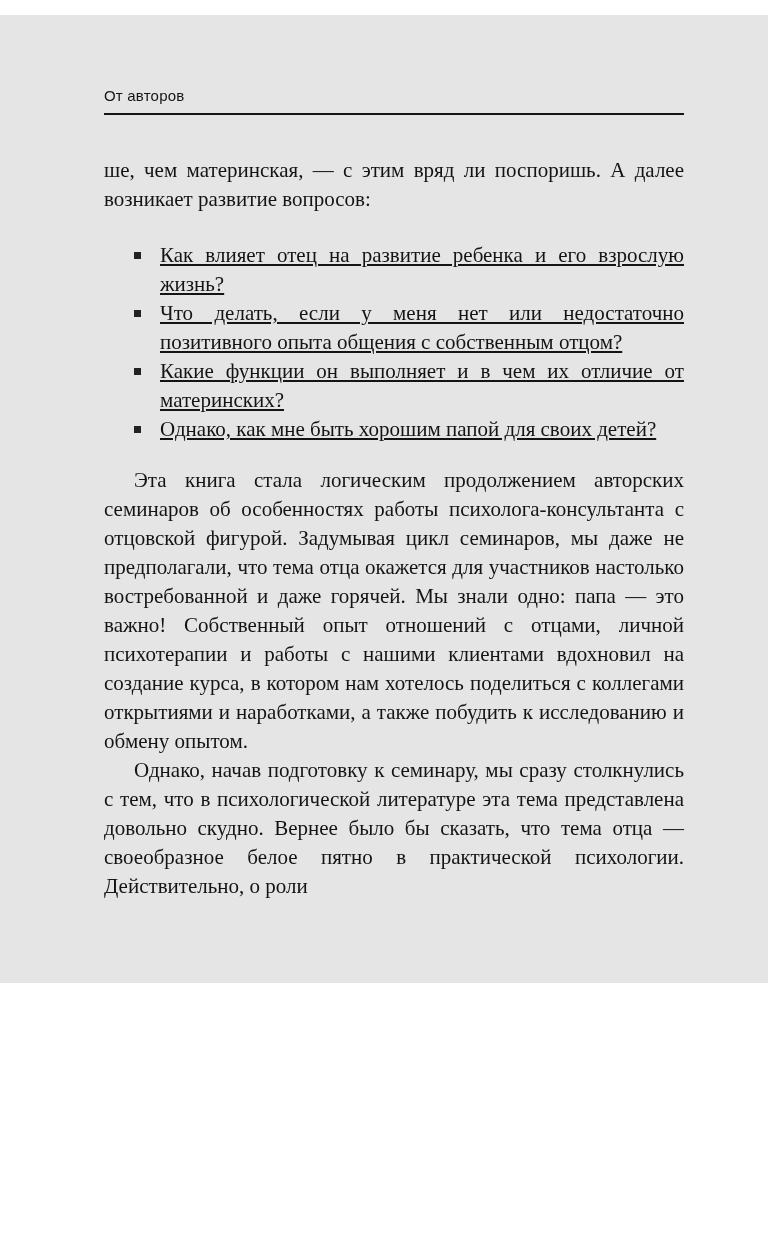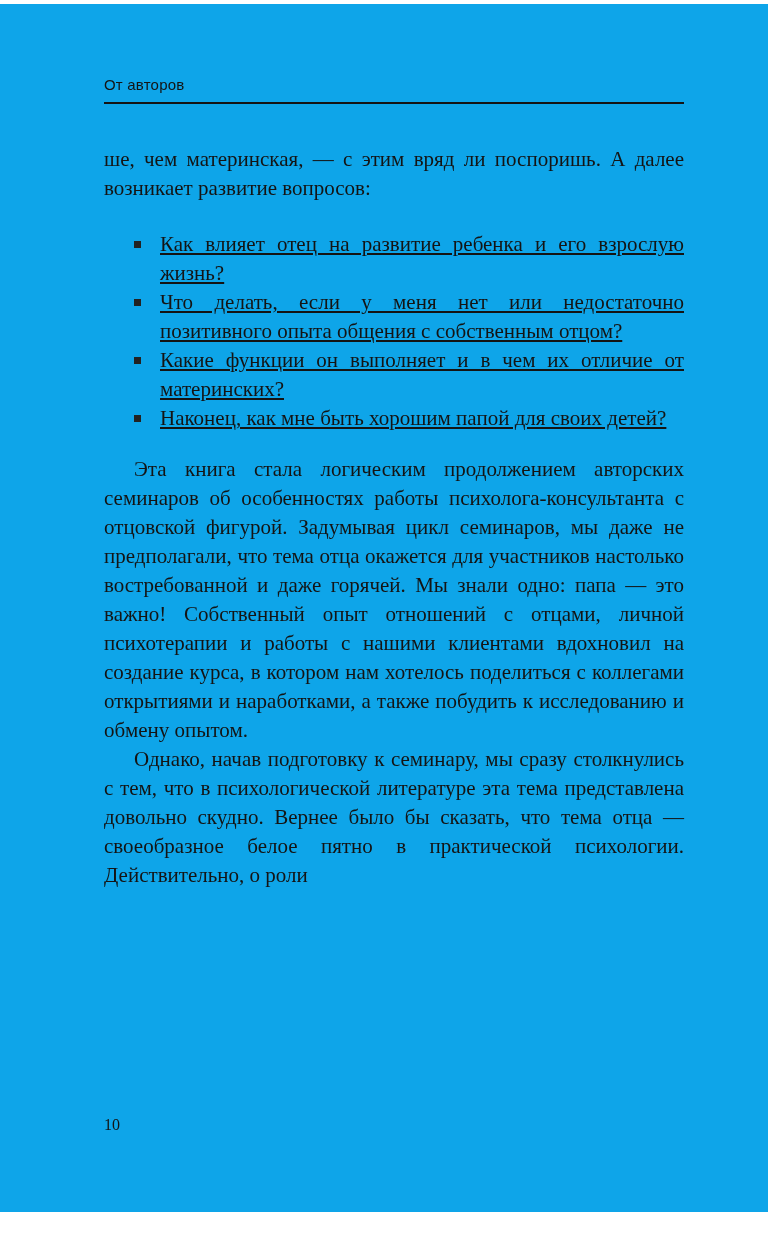--- a/index.html
+++ b/index.html
@@ -1,22 +1,22 @@
 <!DOCTYPE html>
 <html lang="ru"><head>
 <meta charset="utf-8">
 <style>
   * { margin: 0; padding: 0; box-sizing: border-box; }
   html, body { background: #ffffff; }
   .page {
     position: relative;
     width: 768px;
-    height: 1208px;
-    margin: 4px auto;
-    background: #0ea5e9;
+    height: 968px;
+    margin: 15px auto;
+    background: #e5e5e5;
     color: #141414;
     font-family: "Liberation Serif", "DejaVu Serif", serif;
     overflow: hidden;
   }
   .page-header {
     position: absolute;
     left: 104px;
     right: 84px;
     top: 72px;
   }
@@ -99,21 +99,21 @@
       </li>
       <li>
         <span class="square-bullet"></span>
         <span>Какие функции он выполняет и в чем их отличие от материнских?</span>
       </li>
       <li>
         <span class="square-bullet"></span>
       </li>
       <li>
         <span class="square-bullet"></span>
-        <span>Наконец, как мне быть хорошим папой для своих детей?</span>
+        <span>Однако, как мне быть хорошим папой для своих детей?</span>
       </li>
     </ul>
 
 
     <p class="para">Эта книга стала логическим продолжением авторских семинаров об особенностях работы психолога-консультанта с отцовской фигурой. Задумывая цикл семинаров, мы даже не предполагали, что тема отца окажется для участников настолько востребованной и даже горячей. Мы знали одно: папа — это важно! Собственный опыт отношений с отцами, личной психотерапии и работы с нашими клиентами вдохновил на создание курса, в котором нам хотелось поделиться с коллегами открытиями и наработками, а также побудить к исследованию и обмену опытом.</p>
 
     <p class="para">Однако, начав подготовку к семинару, мы сразу столкнулись с тем, что в психологической литературе эта тема представлена довольно скудно. Вернее было бы сказать, что тема отца — своеобразное белое пятно в практической психологии. Действительно, о роли</p>
 
   </main>
 

